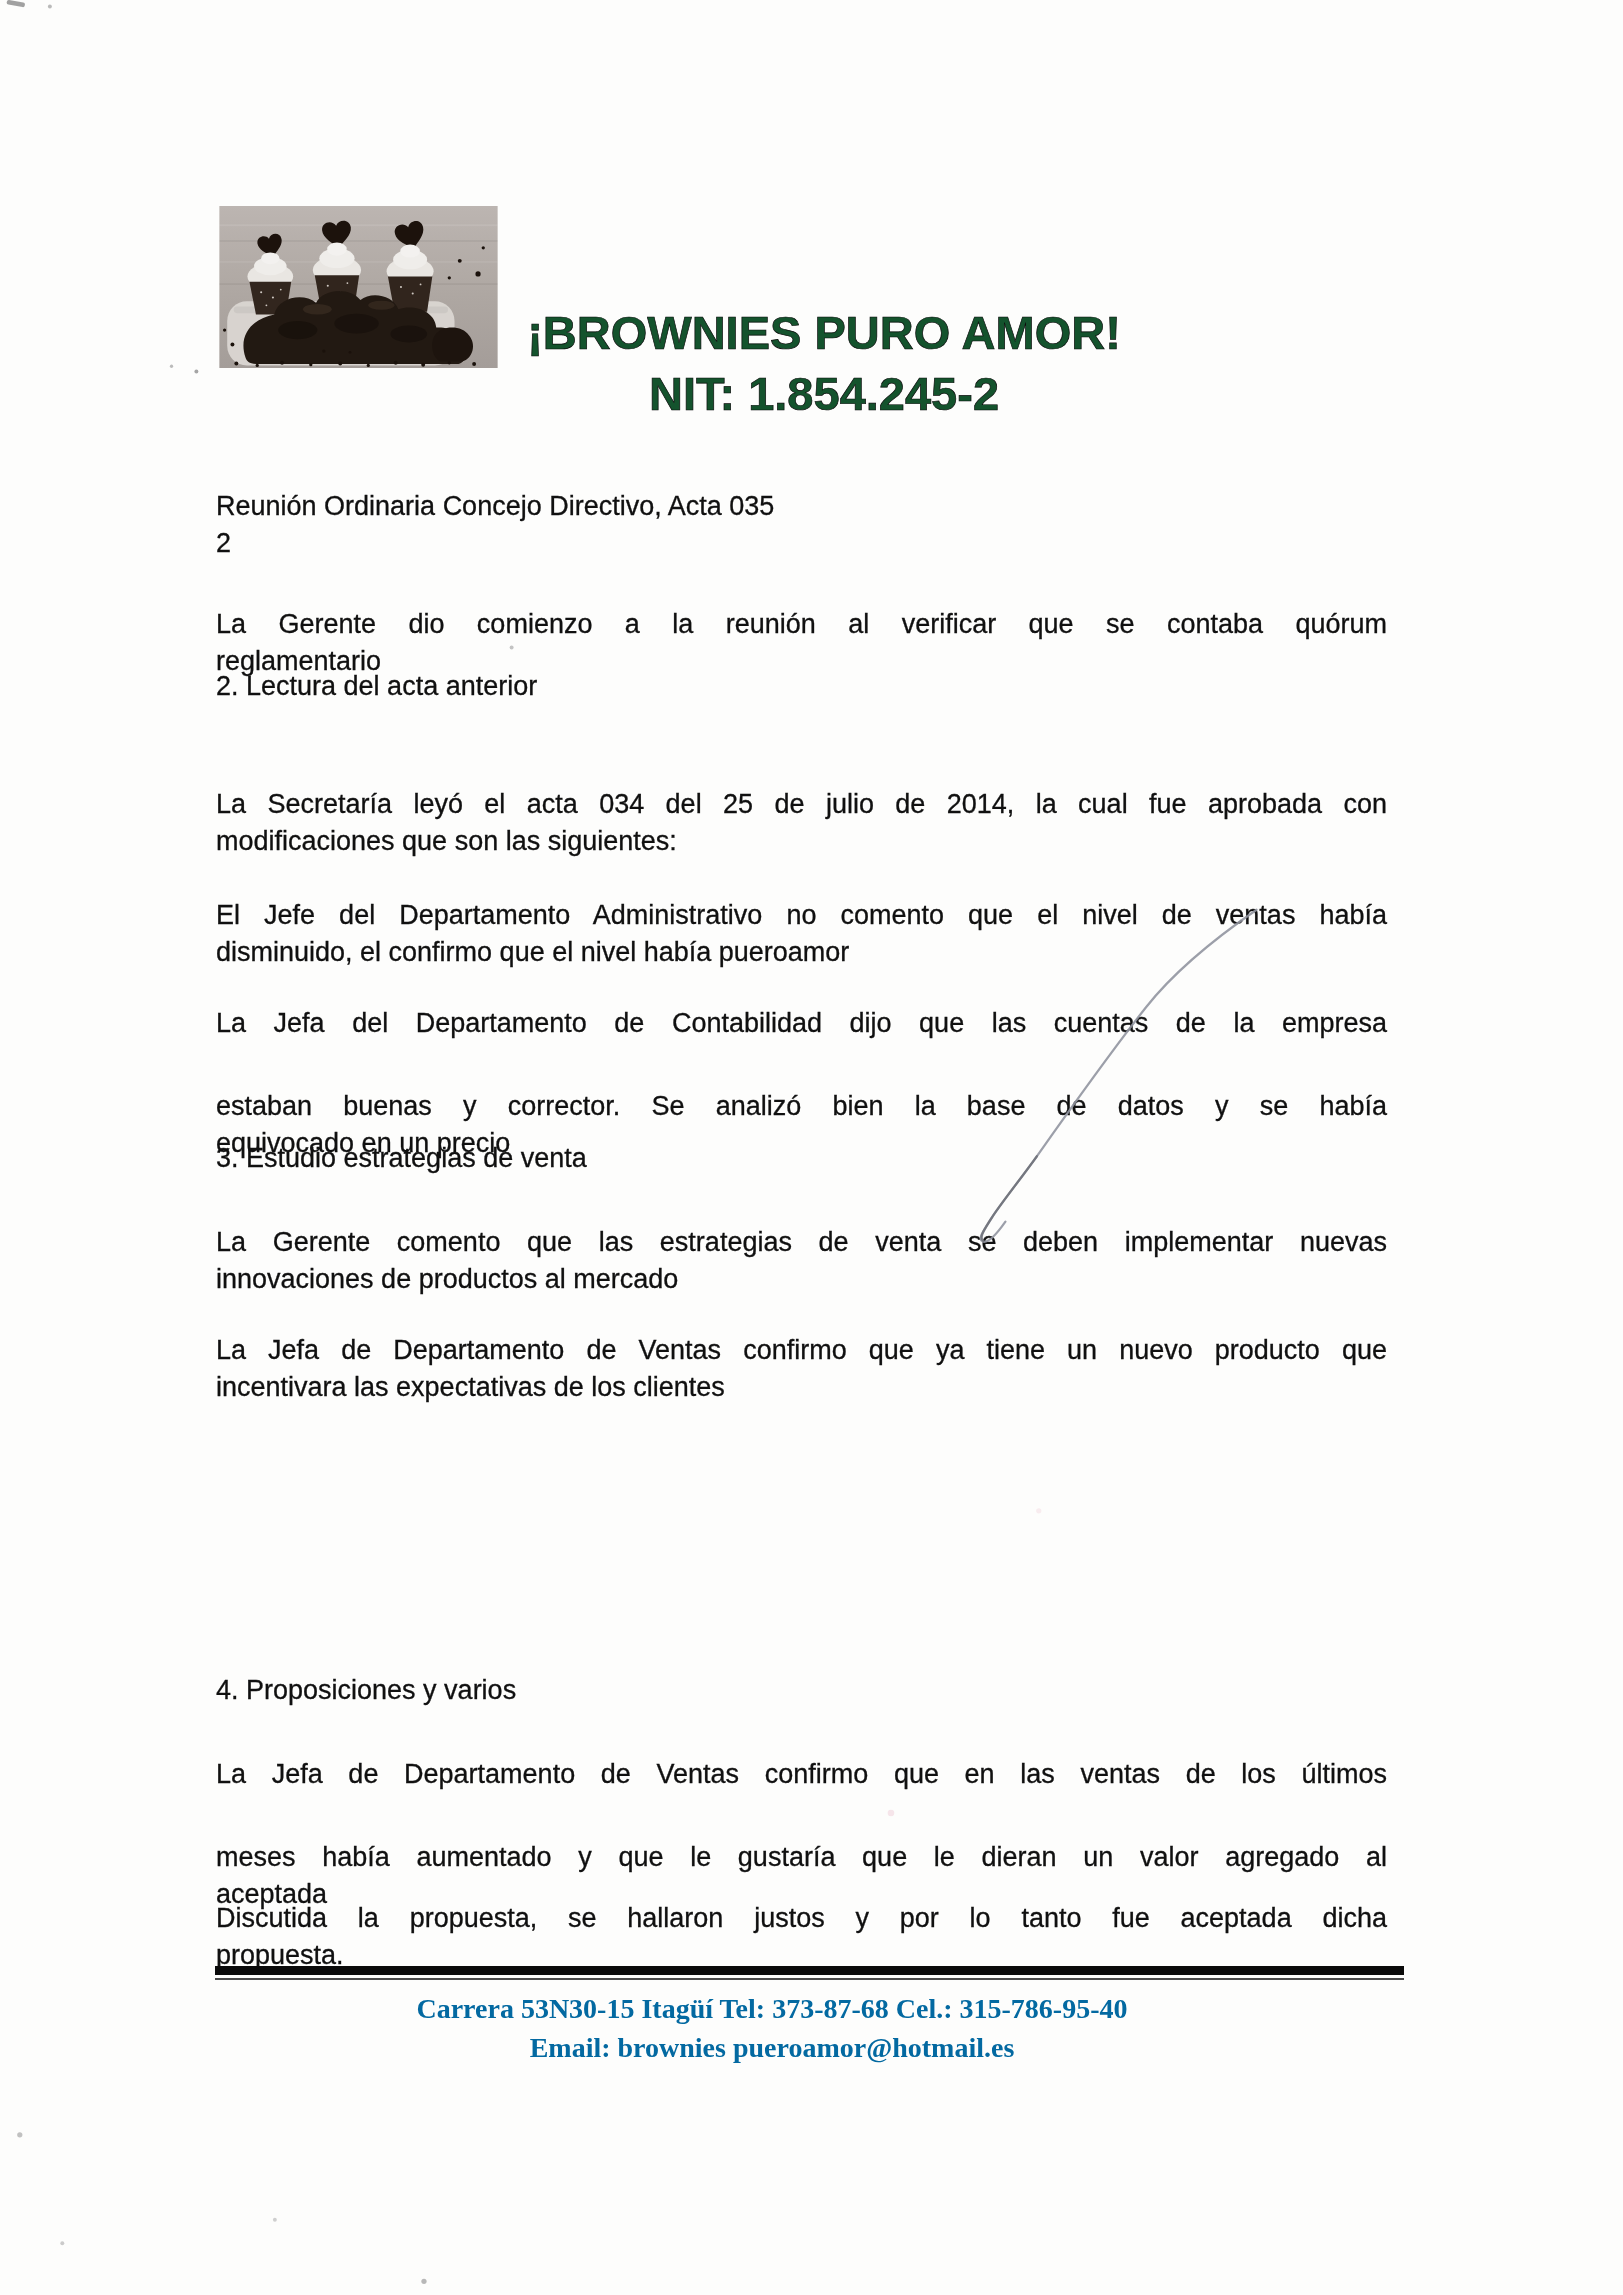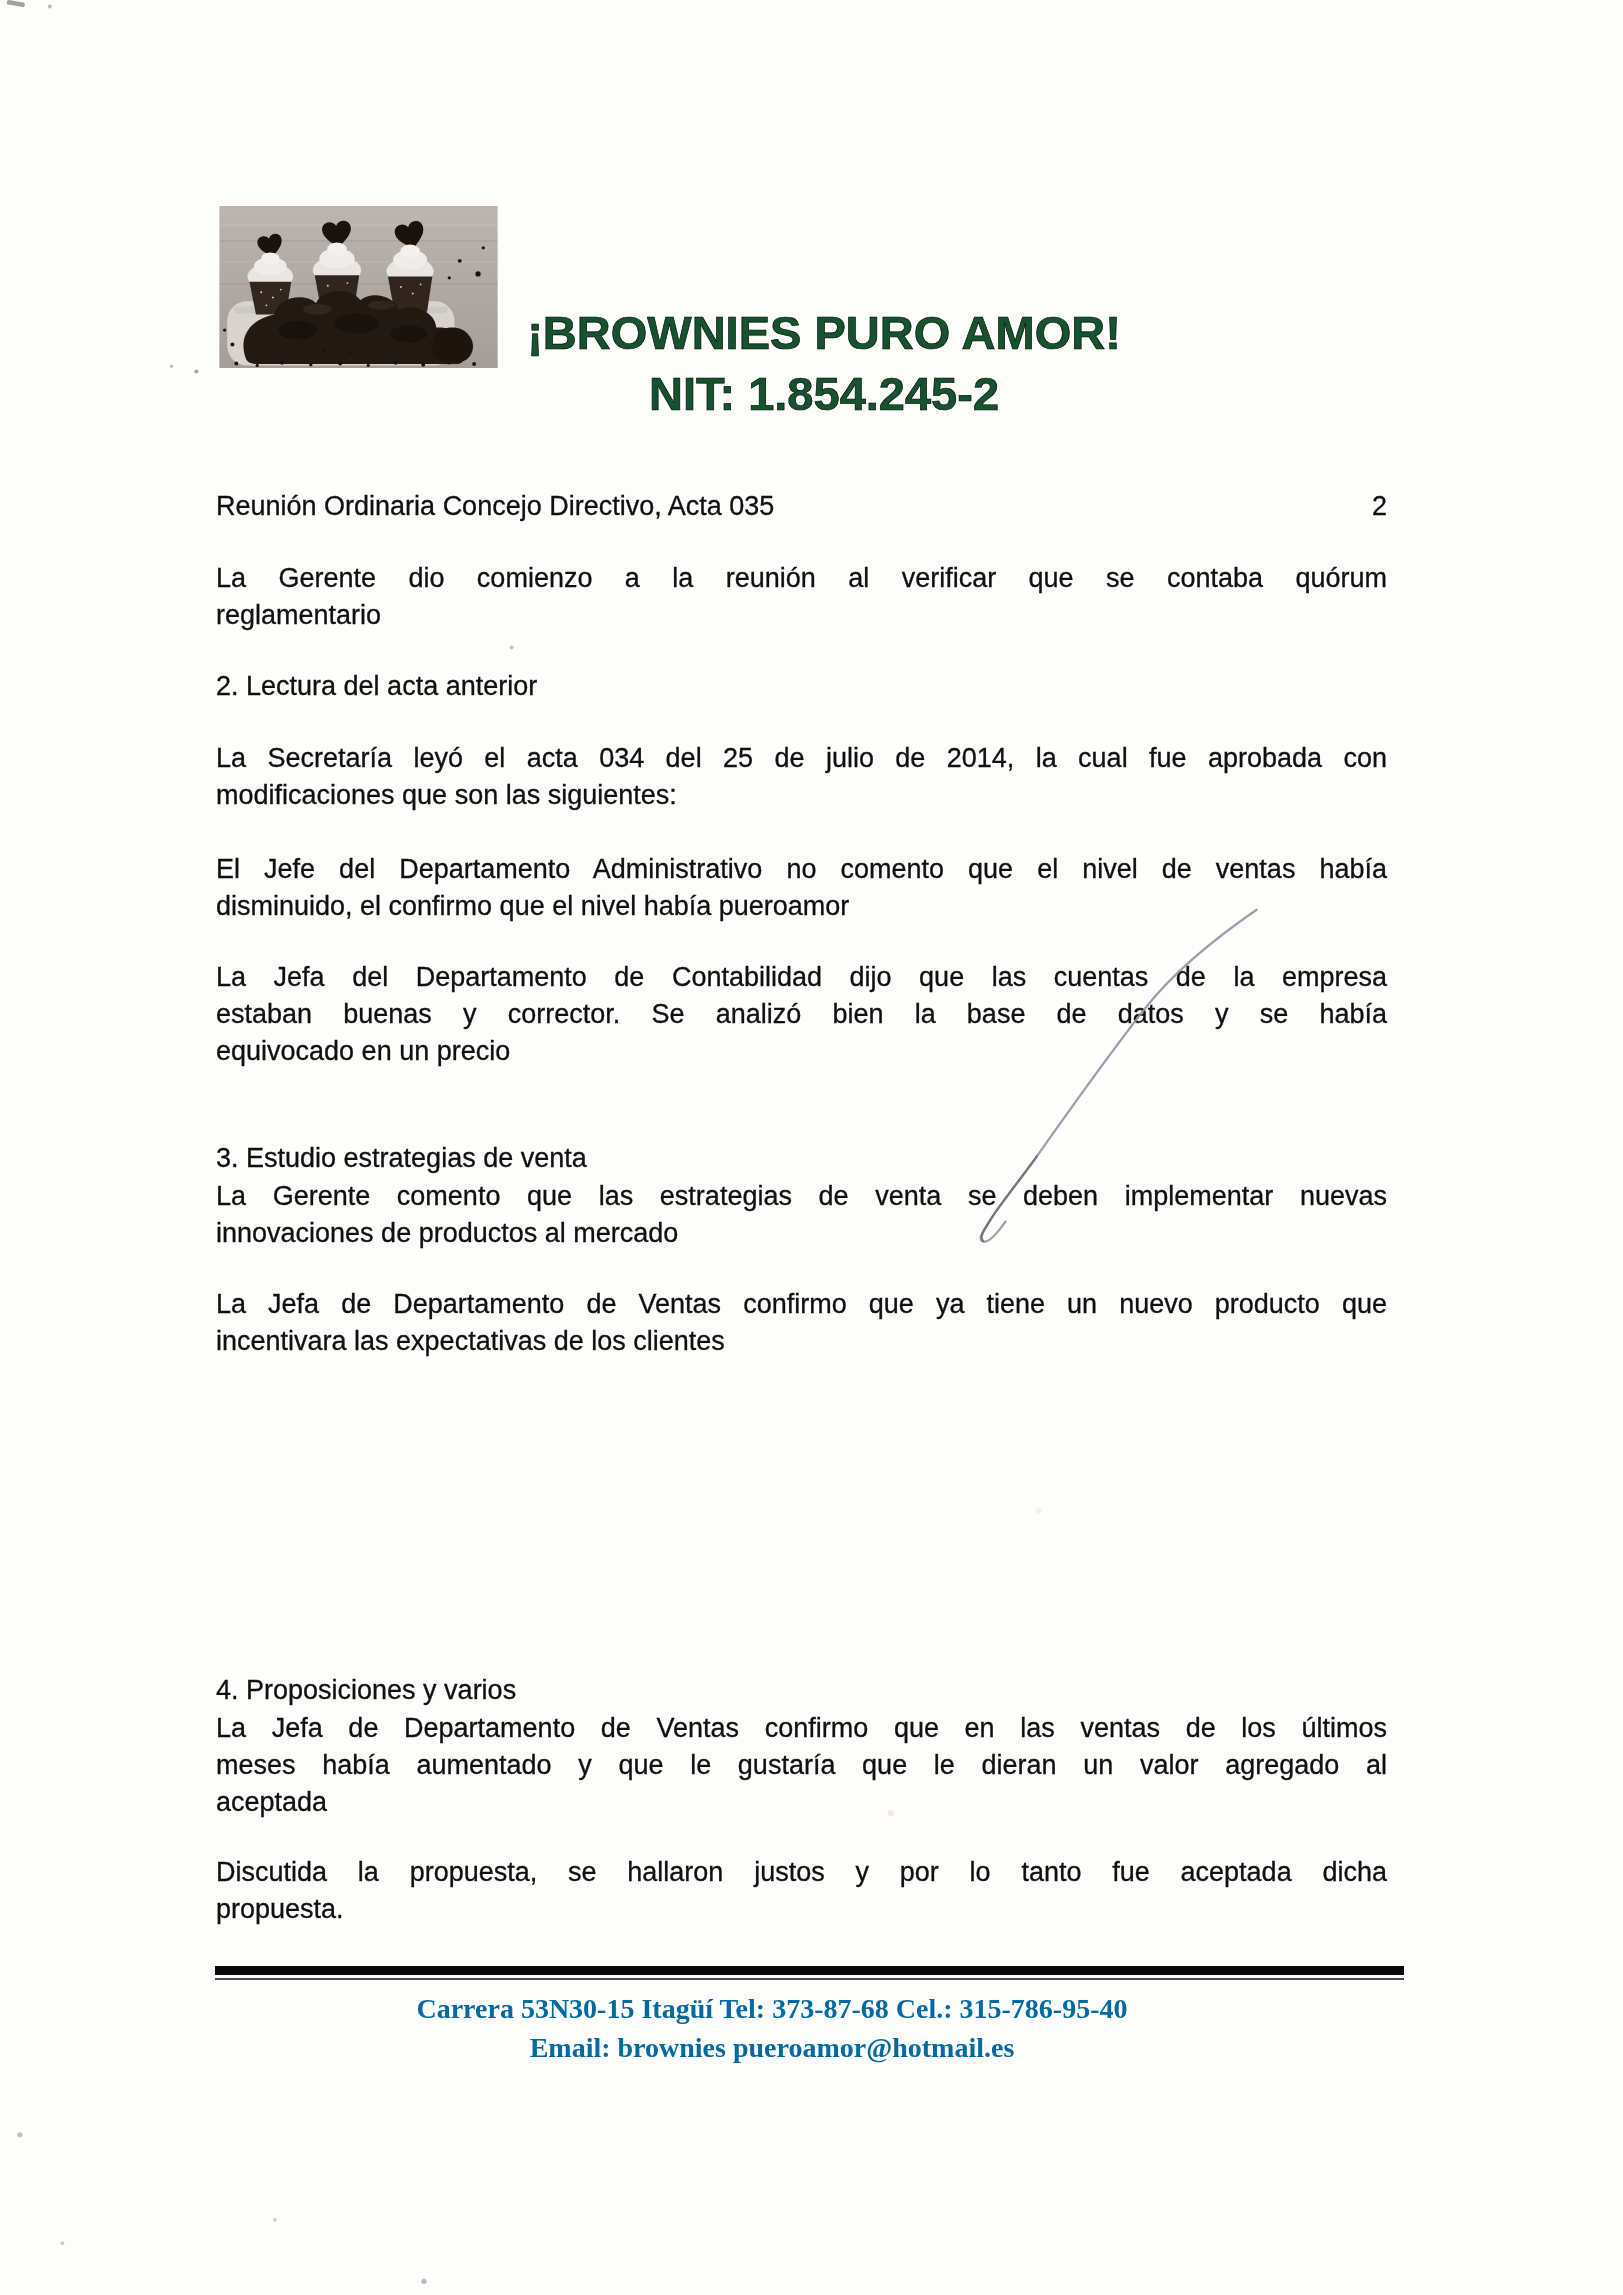--- a/index.html
+++ b/index.html
@@ -14,28 +14,28 @@
   .logo{position:absolute;left:219px;top:206px;width:279px;height:162px;}
   .title-block{
     position:absolute;left:510px;top:302px;width:628px;
     text-align:center;font-weight:700;font-size:47px;line-height:61px;
     color:#14532d;-webkit-text-stroke:0.7px #0b0b0b;letter-spacing:0;
     white-space:nowrap;
   }
   .header-row{
     position:absolute;left:216px;top:488px;width:1171px;
     display:flex;justify-content:space-between;
-    font-size:27px;line-height:37px;-webkit-text-stroke:0.3px #101010;
+    font-size:27px;line-height:37px;flex-direction:column;-webkit-text-stroke:0.3px #101010;
   }
   .para,.head{
     position:absolute;left:216px;width:1171px;
     font-size:27px;line-height:37px;
     -webkit-text-stroke:0.3px #101010;
   }
-  .jl{text-align:justify;text-align-last:justify;}
+  .jl{text-align:justify;text-align-last:justify;margin-top:46px;}
   .ll{text-align:left;}
   .rule{position:absolute;left:215px;top:1966px;width:1189px;}
   .rule .bar{height:9.2px;background:#0a0a0a;}
   .rule .thin{height:2px;background:#4a4a4a;margin-top:3.3px;}
   .footer{
     position:absolute;left:183px;top:1989px;width:1178px;
     text-align:center;font-family:"Liberation Serif",serif;font-weight:700;
     font-size:28px;line-height:39px;color:#0369a1;
   }
   .overlay{position:absolute;left:0;top:0;width:1623px;height:2295px;pointer-events:none;}

